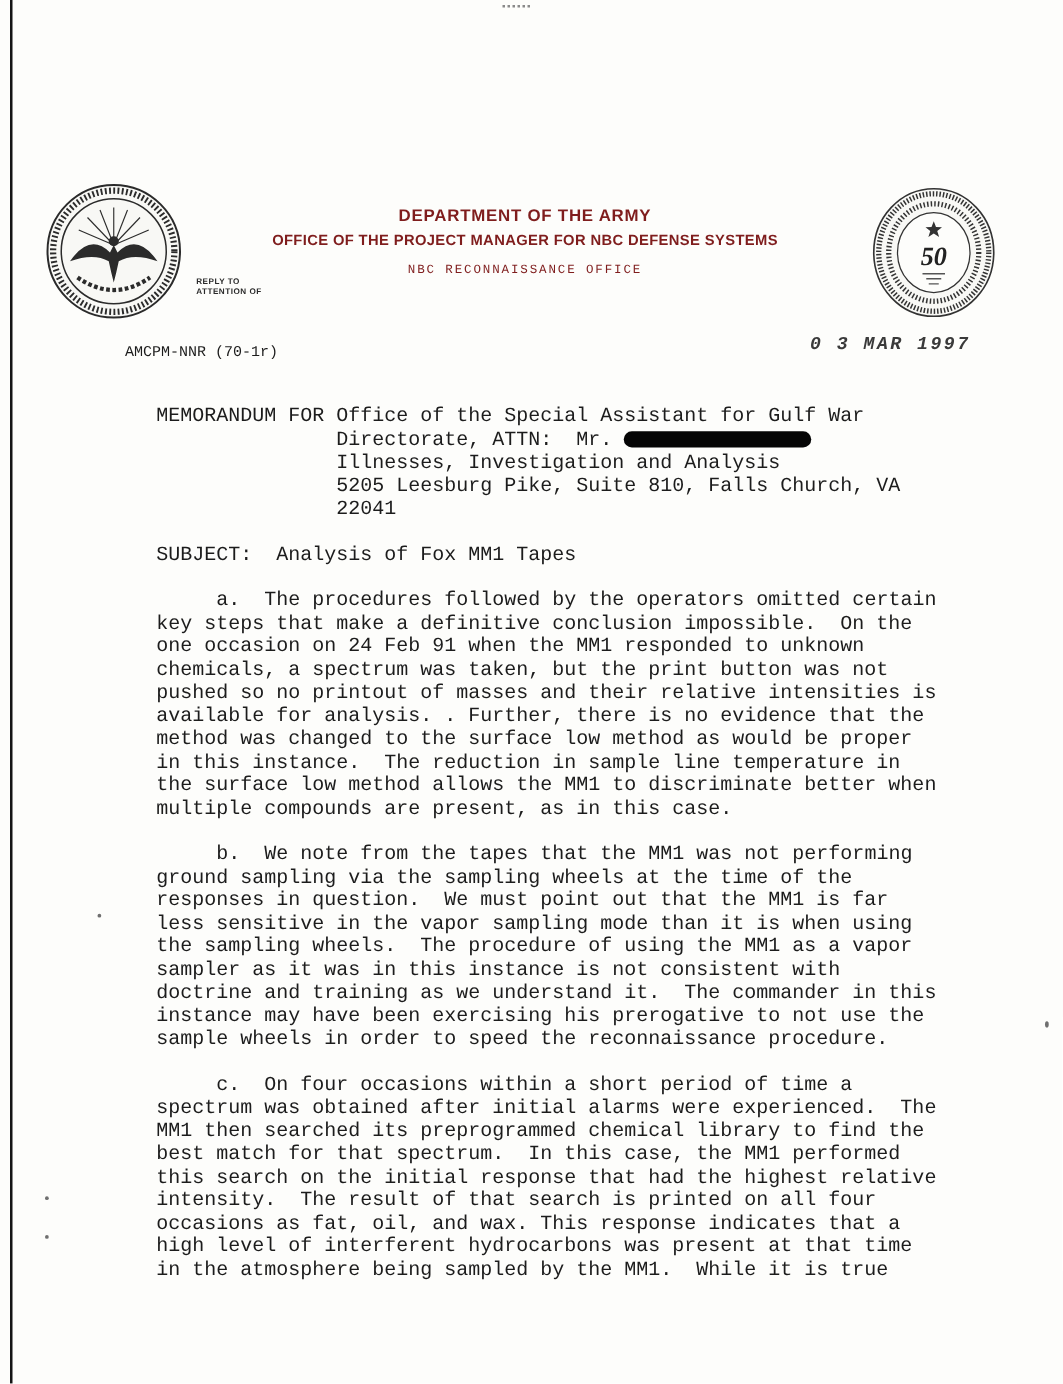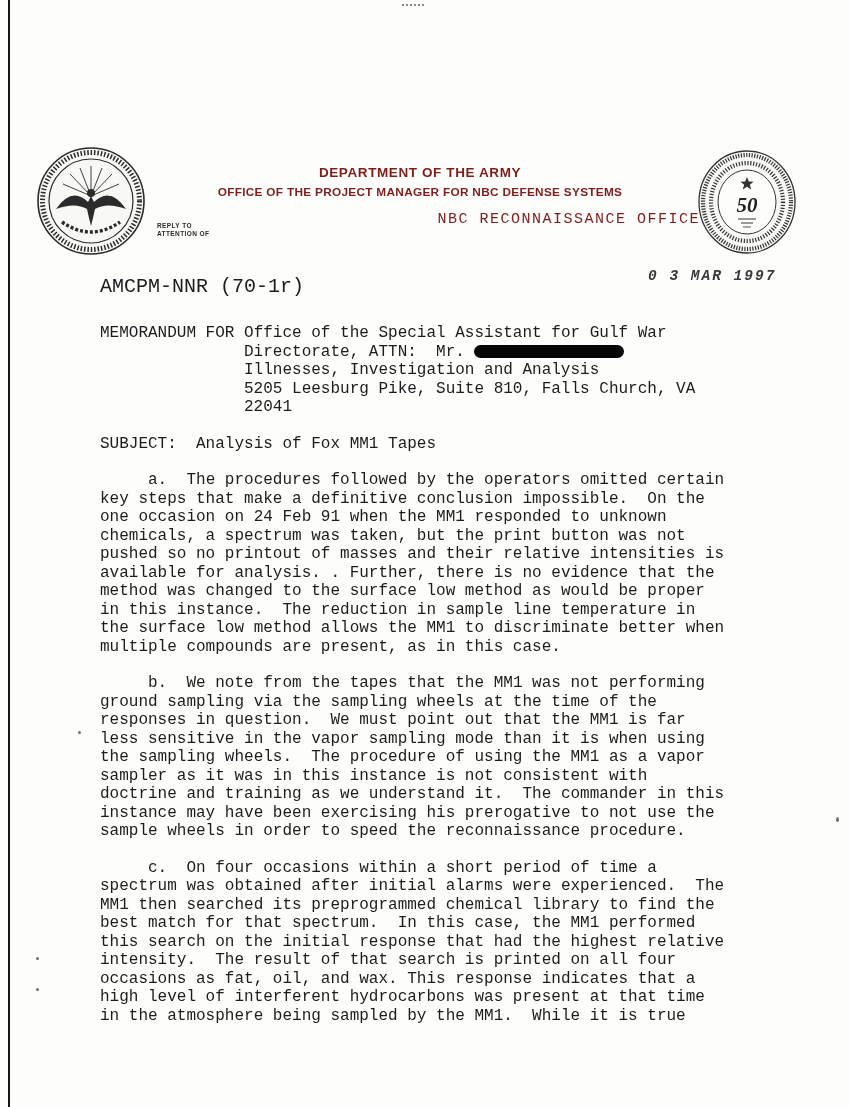--- a/index.html
+++ b/index.html
@@ -36,43 +36,43 @@
     position:absolute; left:140px; top:165px; width:560px;
     text-align:center;
     font-family:"Liberation Sans","DejaVu Sans",sans-serif;
     color:#7f1d1d;
   }
   .dept-title   { font-size:13.5px; font-weight:bold; letter-spacing:0.6px; }
   .office-line  { font-size:11.8px; font-weight:bold; letter-spacing:0.3px; margin-top:5px; }
   .address-line { font-size:10.5px; font-weight:bold; letter-spacing:0.5px; margin-top:4px; }
   .office-name  {
     font-family:"Liberation Mono","DejaVu Sans Mono",monospace;
-    font-size:15px; margin-top:12px; letter-spacing:1.5px;text-align:right;
+    font-size:10px; margin-top:12px; letter-spacing:1.5px;
   }
   .reply-to {
     position:absolute; left:157px; top:222px;
     font-family:"Liberation Sans","DejaVu Sans",sans-serif;
     font-size:6.5px; line-height:8px; font-weight:bold;
     letter-spacing:0.4px; color:#2a2a2a;
     white-space:pre-line;
   }
 
   
-  .ref-code   { position:absolute; left:100px; top:275px; font-size:20px; }
+  .ref-code   { position:absolute; left:100px; top:275px; font-size:12px; }
   .date-stamp {
     position:absolute; left:648px; top:268px;
     font-size:14.5px; letter-spacing:2px; color:#3a3a3a; font-weight:bold;font-style:italic;
   }
 
   
   .body-col {
     position:absolute; left:100px; top:324px; width:690px;
     font-size:16px; line-height:18.5px;
   }
-  .pre { white-space:pre-wrap; }
+  .pre { white-space:pre-wrap;margin-left:25px; }
   .indent { padding-left:15ch; }
   .redacted {
     display:inline-block;
     width:150px; height:13px;
     background:#050505; border-radius:7px;
     vertical-align:-2px;
   }
   .subject    { margin-top:18px; }
   .para       { margin-top:18px; }
   .first-para { margin-top:36px; }

